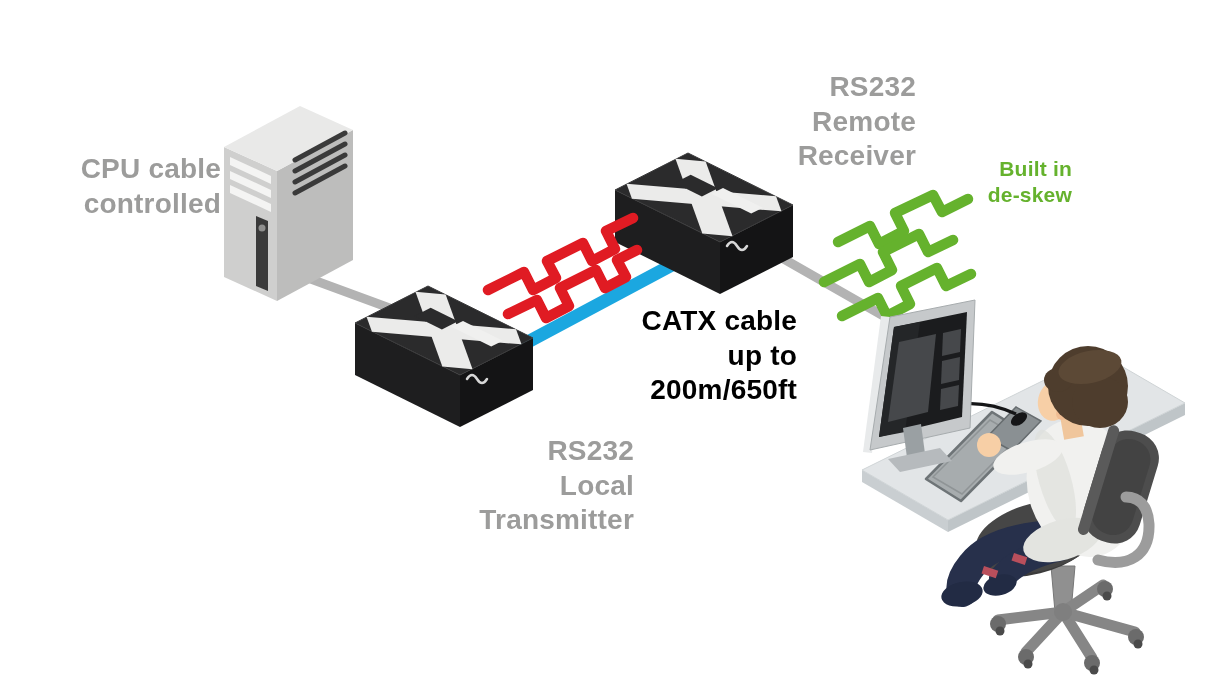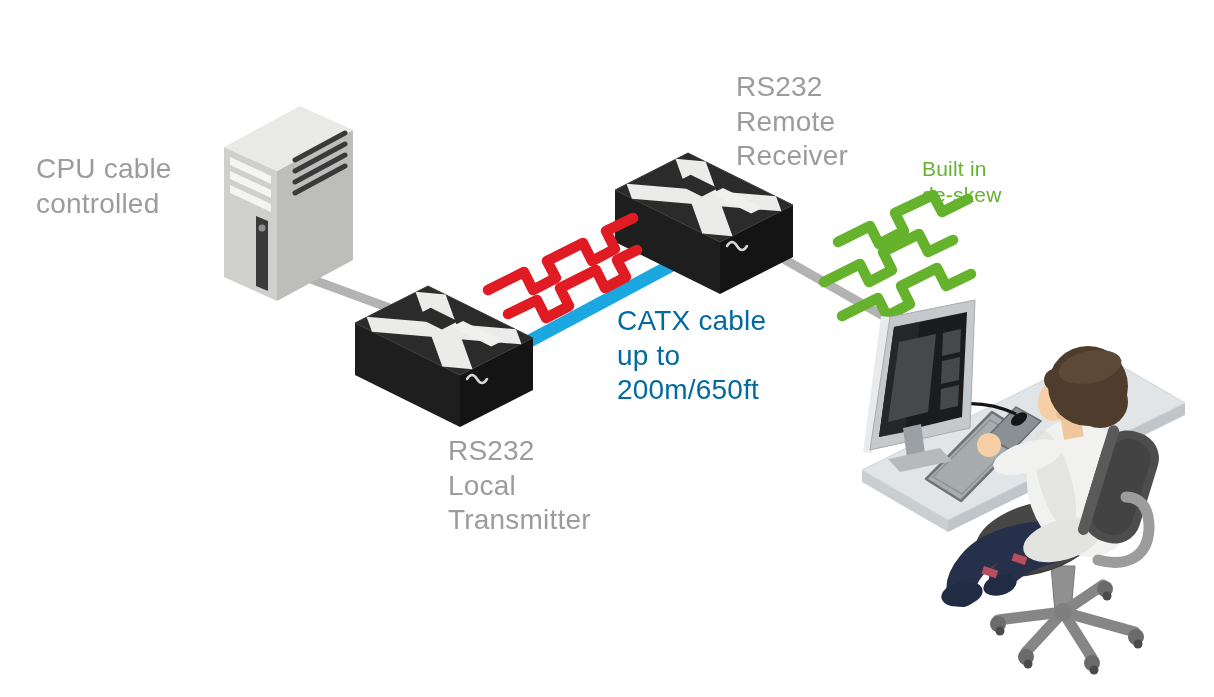--- a/index.html
+++ b/index.html
@@ -1,22 +1,22 @@
 <!DOCTYPE html>
 <html><head>
 <meta charset="utf-8">
 <style>
   html,body{margin:0;padding:0;background:#ffffff;}
   .stage{position:relative;width:1214px;height:697px;overflow:hidden;
          font-family:"Liberation Sans", sans-serif;background:#ffffff;}
   .stage svg{position:absolute;left:0;top:0;}
-  .lbl{position:absolute;font-weight:400;white-space:pre-line;text-align:left;
+  .lbl{position:absolute;font-weight:700;white-space:pre-line;text-align:right;
        line-height:1.24;letter-spacing:0.2px;}
   .lbl-gray{color:#9c9c9b;}
-  .lbl-blue{color:#0369a1;}
+  .lbl-blue{color:#000000;}
   .lbl-green{color:#65b22d;}
   #lbl-cpu{left:36px;top:152px;width:185px;font-size:28px;}
   #lbl-receiver{left:736px;top:70px;width:180px;font-size:28px;}
   #lbl-deskew{left:922px;top:156px;width:150px;font-size:21px;}
   #lbl-catx{left:617px;top:304px;width:180px;font-size:28px;}
   #lbl-tx{left:448px;top:434px;width:186px;font-size:28px;}
 </style>
 </head>
 <body>
 

